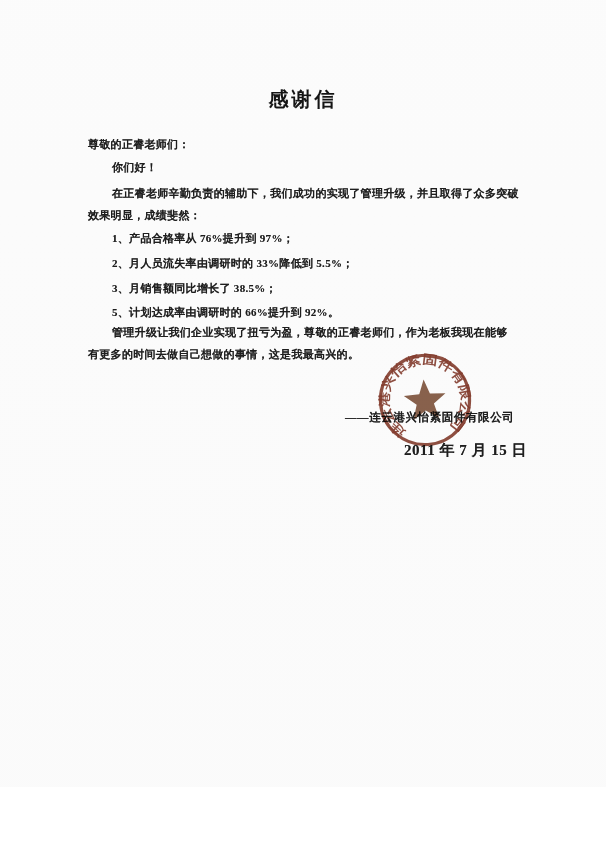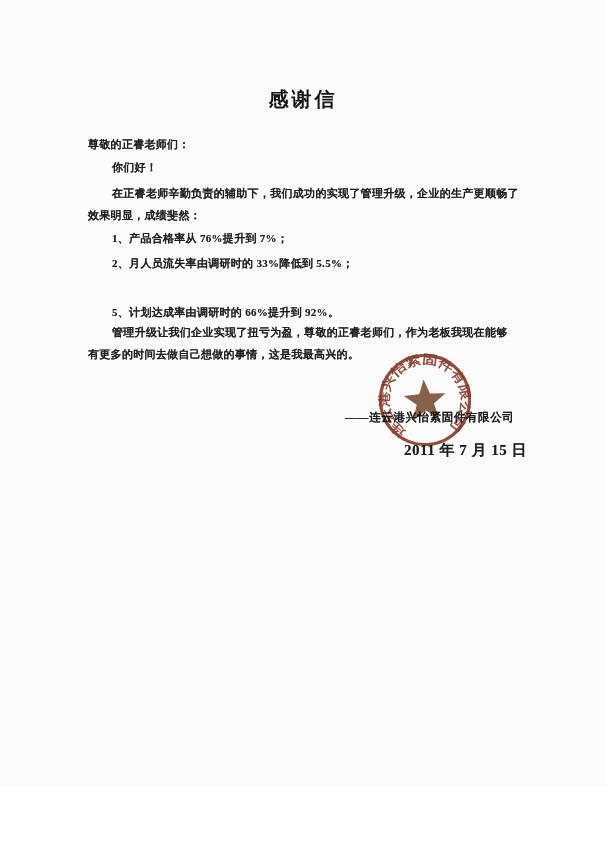--- a/index.html
+++ b/index.html
@@ -76,25 +76,26 @@
 <body>
 
 <div class="page">
   <div class="scan-tint"></div>
 
   <div class="title">感谢信</div>
 
   <div class="line salutation">尊敬的正睿老师们：</div>
   <div class="line greeting">你们好！</div>
 
-  <div class="line p1l1">在正睿老师辛勤负责的辅助下，我们成功的实现了管理升级，企业的生产更顺畅了</div>
+  <div class="line p1l1">在正睿老师辛勤负责的辅助下，我们成功的实现了管理升级，并且取得了众多突破</div>
   <div class="line p1l2">效果明显，成绩斐然：</div>
 
-  <div class="line item1">1、产品合格率从 76%提升到 7%；</div>
+  <div class="line item1">1、产品合格率从 76%提升到 97%；</div>
   <div class="line item2">2、月人员流失率由调研时的 33%降低到 5.5%；</div>
+  <div class="line item3">3、月销售额同比增长了 38.5%；</div>
   <div class="line item4">5、计划达成率由调研时的 66%提升到 92%。</div>
 
   <div class="line c1l1">管理升级让我们企业实现了扭亏为盈，尊敬的正睿老师们，作为老板我现在能够</div>
   <div class="line signature">——连云港兴怡紧固件有限公司</div>
 
   <div class="line c1l2">有更多的时间去做自己想做的事情，这是我最高兴的。</div>
   <div class="line dateline">2011 年 7 月 15 日</div>
 
   <svg class="seal" viewBox="0 0 140 140" aria-hidden="true">
     <circle cx="70" cy="70" r="65" fill="none" stroke="#7a2c1c" stroke-width="4.6" opacity="0.9"></circle>

